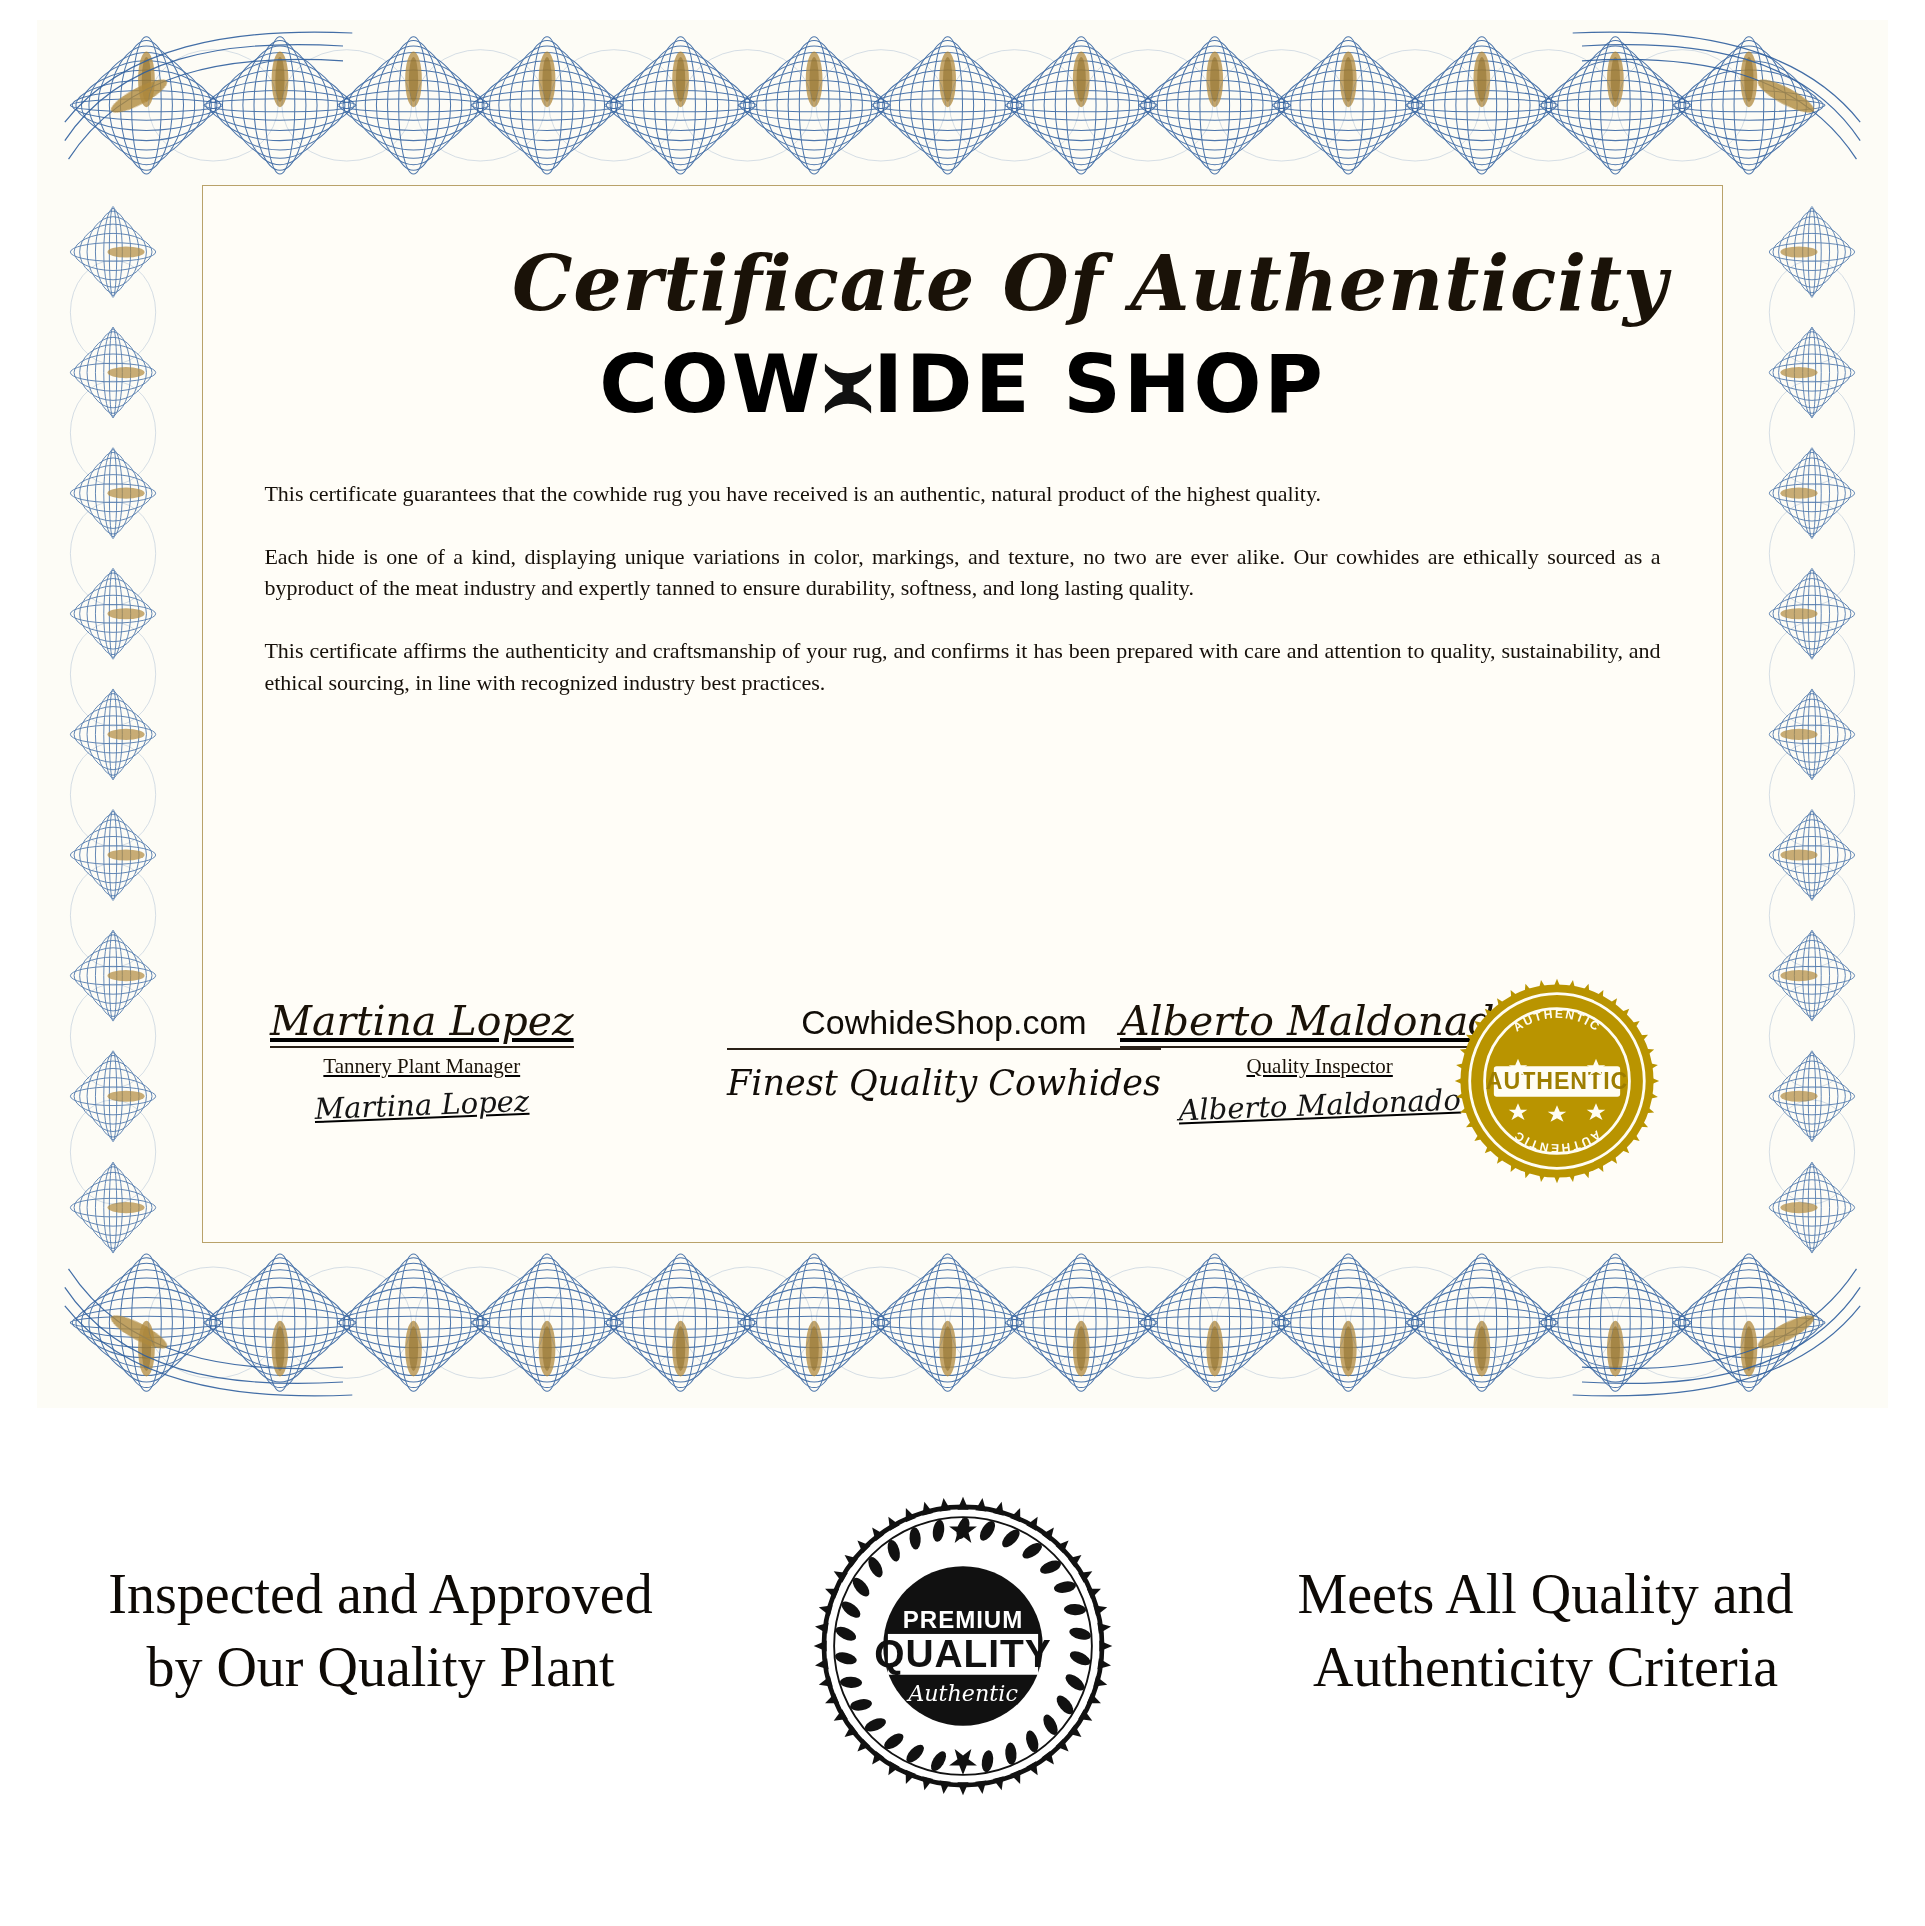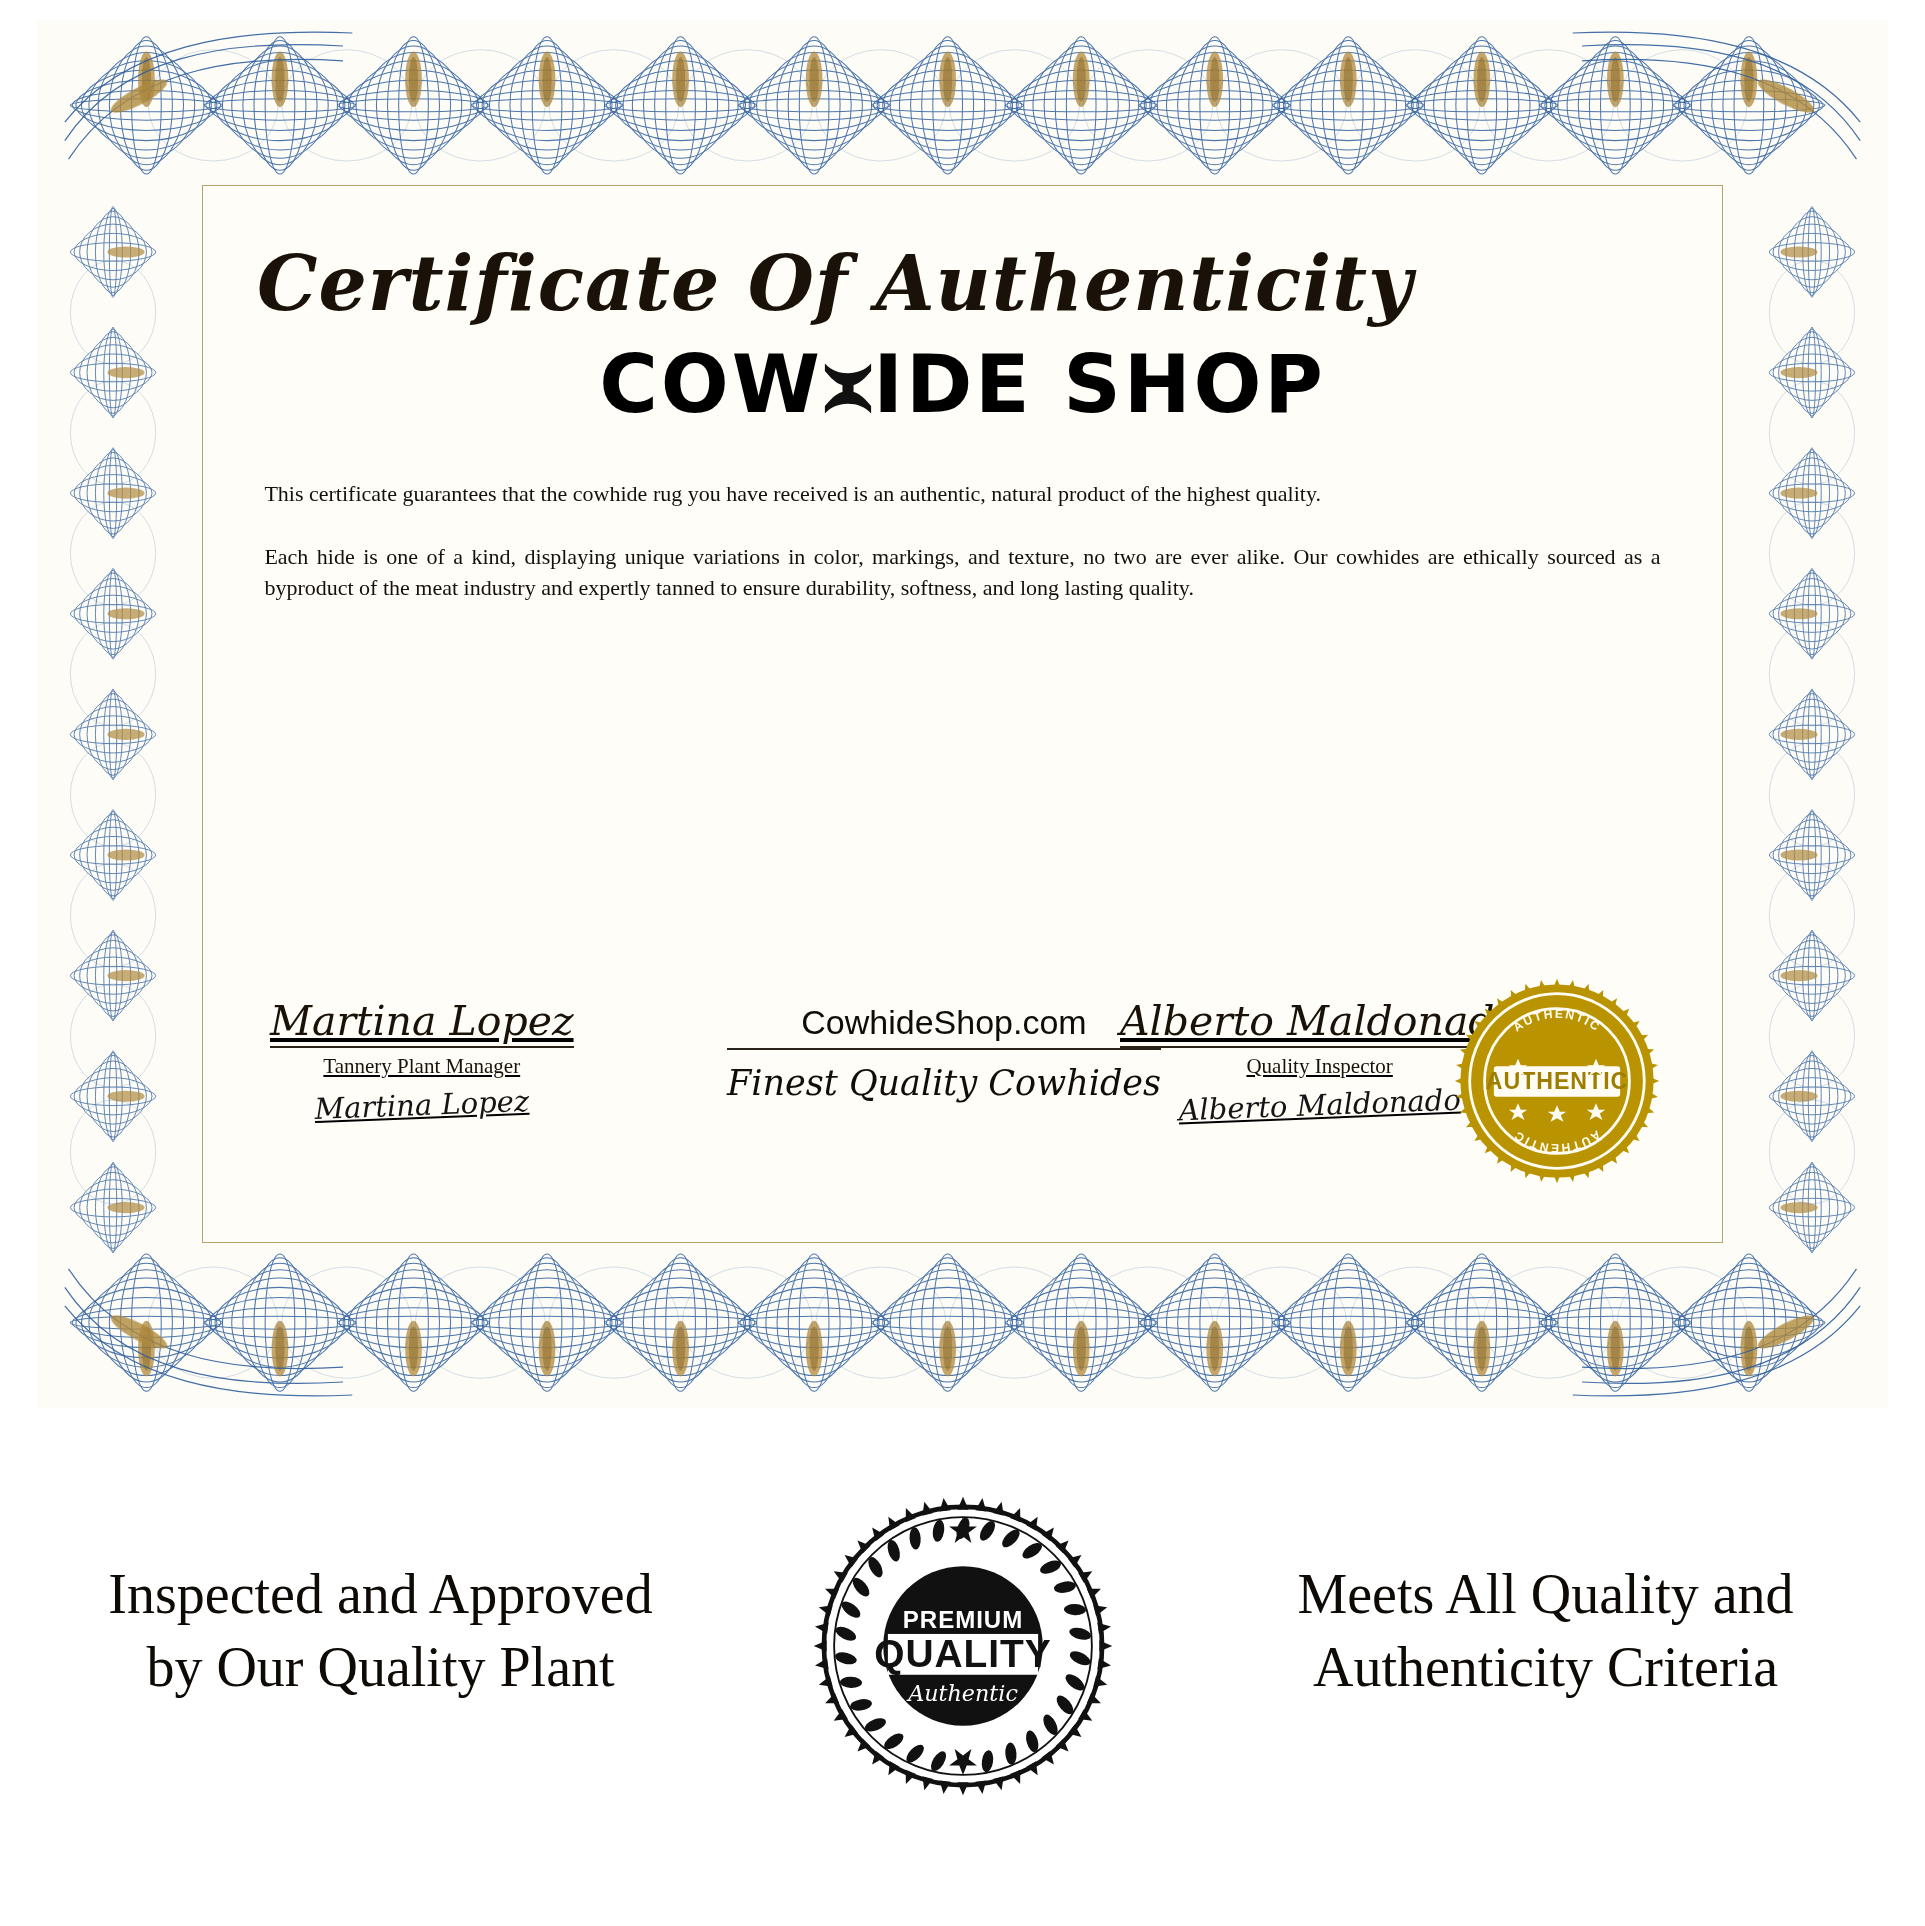--- a/index.html
+++ b/index.html
@@ -47,21 +47,21 @@
 
   .inner-content {
     position: absolute;
     inset: 0;
     padding: 37px 54px 28px 54px;
     box-sizing: border-box;
   }
 
   
   .cert-title {
-    text-align: left;
+    text-align: right;
     font-family: "DejaVu Serif", serif;
     font-style: italic;
     font-weight: bold;
     font-size: 76px;
     letter-spacing: 0.9px;
     color: #1a1208;
     margin: 16.7px 0 5.6px 0;
     line-height: 1.15;
   }
 
@@ -371,20 +371,21 @@
             <path d="M6 6 C 18 20, 44 20, 56 6 L 56 14 C 46 26, 40 30, 31 30 C 22 30, 16 26, 6 14 Z" fill="#111"></path>
             <rect x="25" y="28" width="12" height="12" fill="#111"></rect>
             <path d="M6 60 C 18 46, 44 46, 56 60 L 56 52 C 46 40, 40 36, 31 36 C 22 36, 16 40, 6 52 Z" fill="#111"></path>
           </svg>
         </span><span class="brand-text">IDE SHOP</span>
       </div>
 
       <div class="body-text">
         <p>This certificate guarantees that the cowhide rug you have received is an authentic, natural product of the highest quality.</p>
         <p>Each hide is one of a kind, displaying unique variations in color, markings, and texture, no two are ever alike. Our cowhides are ethically sourced as a byproduct of the meat industry and expertly tanned to ensure durability, softness, and long lasting quality.</p>
+        <p>This certificate affirms the authenticity and craftsmanship of your rug, and confirms it has been prepared with care and attention to quality, sustainability, and ethical sourcing, in line with recognized industry best practices.</p>
       </div>
 
       <div class="sig-row">
 
         <div class="sig-block" style="left:13px; top:24px;">
           <div class="sig-name">Martina Lopez</div>
           <div style="height:1.9px;background:#2a2118;margin:1.9px auto 0 auto;width:100%;"></div>
           <div class="sig-role">Tannery Plant Manager</div>
           <div class="sig-hand">Martina Lopez</div>
         </div>

